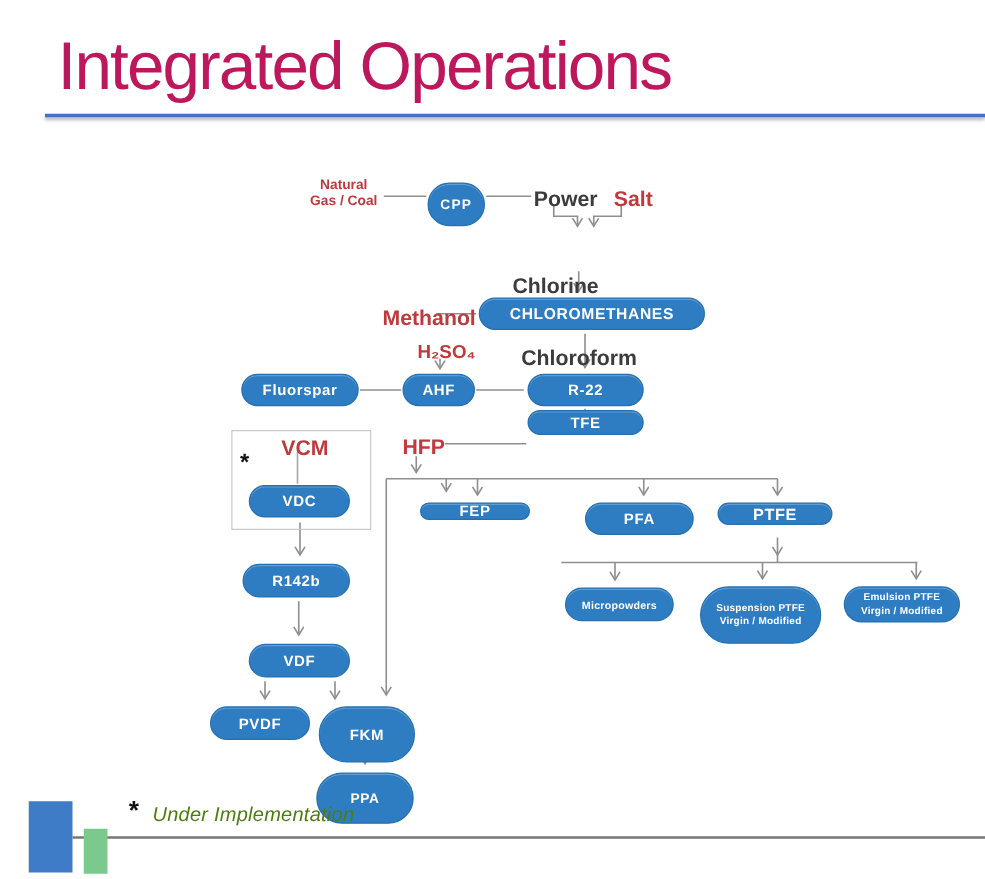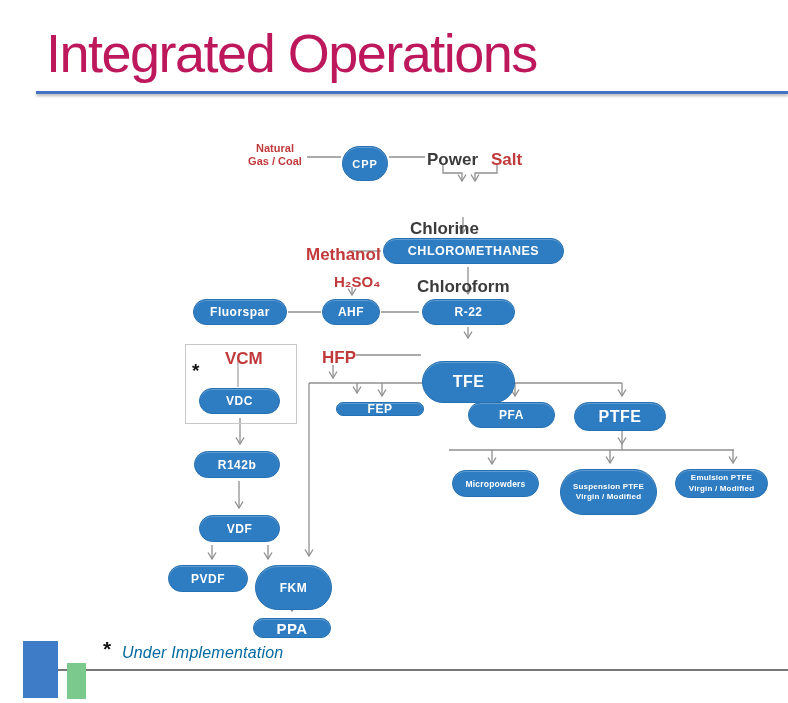--- a/index.html
+++ b/index.html
@@ -13,21 +13,21 @@
         color:#fff;font-weight:bold;display:flex;align-items:center;justify-content:center;
         text-align:center;letter-spacing:.5px;box-sizing:border-box;
         box-shadow:inset 0 1px 0 rgba(255,255,255,.25);}
   .ml{white-space:pre-line;line-height:1.3;letter-spacing:.2px;}
   .lbl{position:absolute;font-weight:bold;font-size:17px;color:#3B3B3B;white-space:pre-line;}
   .red{color:#C0393B;}
   .vcm-box{position:absolute;left:185px;top:344px;width:110px;height:78px;
         border:1px solid #C9C9C9;background:transparent;}
   .ast{position:absolute;font-weight:bold;color:#111;}
   .footnote-text{position:absolute;left:122px;top:644px;font-size:16px;font-style:italic;
-        color:#0369a1;letter-spacing:.2px;}
+        color:#4d7c0f;letter-spacing:.2px;}
   .bottom-rule{position:absolute;left:58px;top:669px;width:730px;height:2px;background:#787878;}
   .deco-blue{position:absolute;left:23px;top:641px;width:35px;height:57px;background:#3E7CC7;}
   .deco-green{position:absolute;left:67px;top:663px;width:19px;height:36px;background:#7CC98E;}
   svg.wires{position:absolute;left:0;top:0;pointer-events:none;}
 </style>
 </head>
 <body>
 
 <div id="slide">
 
@@ -87,30 +87,30 @@
 
   <div class="vcm-box"></div>
   <div class="lbl red" style="left:225px;top:349px;">VCM</div>
   <div class="ast" style="left:192px;top:360px;font-size:19px;">*</div>
 
   <div class="pill" style="left:342px;top:146px;width:46px;height:35px;font-size:11px;letter-spacing:1px;">CPP</div>
   <div class="pill" style="left:383px;top:238px;width:181px;height:26px;font-size:12.5px;">CHLOROMETHANES</div>
   <div class="pill" style="left:193px;top:299px;width:94px;height:26px;font-size:12px;">Fluorspar</div>
   <div class="pill" style="left:322px;top:299px;width:58px;height:26px;font-size:12px;">AHF</div>
   <div class="pill" style="left:422px;top:299px;width:93px;height:26px;font-size:12px;">R-22</div>
-  <div class="pill" style="left:422px;top:361px;width:93px;height:42px;font-size:16px;">TFE</div>
+  <div class="pill" style="left:422px;top:328px;width:93px;height:20px;font-size:12px;">TFE</div>
   <div class="pill" style="left:199px;top:388px;width:81px;height:26px;font-size:12px;">VDC</div>
   <div class="pill" style="left:194px;top:451px;width:86px;height:27px;font-size:12px;">R142b</div>
   <div class="pill" style="left:199px;top:515px;width:81px;height:27px;font-size:12px;">VDF</div>
   <div class="pill" style="left:168px;top:565px;width:80px;height:27px;font-size:12px;">PVDF</div>
   <div class="pill" style="left:255px;top:565px;width:77px;height:45px;font-size:12px;">FKM</div>
-  <div class="pill" style="left:253px;top:618px;width:78px;height:20px;font-size:15px;">PPA</div>
+  <div class="pill" style="left:253px;top:618px;width:78px;height:41px;font-size:11px;">PPA</div>
   <div class="pill" style="left:336px;top:402px;width:88px;height:14px;font-size:12px;">FEP</div>
   <div class="pill" style="left:468px;top:402px;width:87px;height:26px;font-size:12px;">PFA</div>
-  <div class="pill" style="left:574px;top:402px;width:92px;height:29px;font-size:16px;">PTFE</div>
+  <div class="pill" style="left:574px;top:402px;width:92px;height:18px;font-size:13px;">PTFE</div>
   <div class="pill" style="left:452px;top:470px;width:87px;height:27px;font-size:8.5px;letter-spacing:.2px;">Micropowders</div>
   <div class="pill ml" style="left:560px;top:469px;width:97px;height:46px;font-size:8px;">Suspension PTFE
 Virgin / Modified</div>
   <div class="pill ml" style="left:675px;top:469px;width:93px;height:29px;font-size:8px;">Emulsion PTFE
 Virgin / Modified</div>
 
   <div class="ast" style="left:103px;top:637px;font-size:21px;">*</div>
   <div class="footnote-text">Under Implementation</div>
 
   <div class="bottom-rule"></div>

